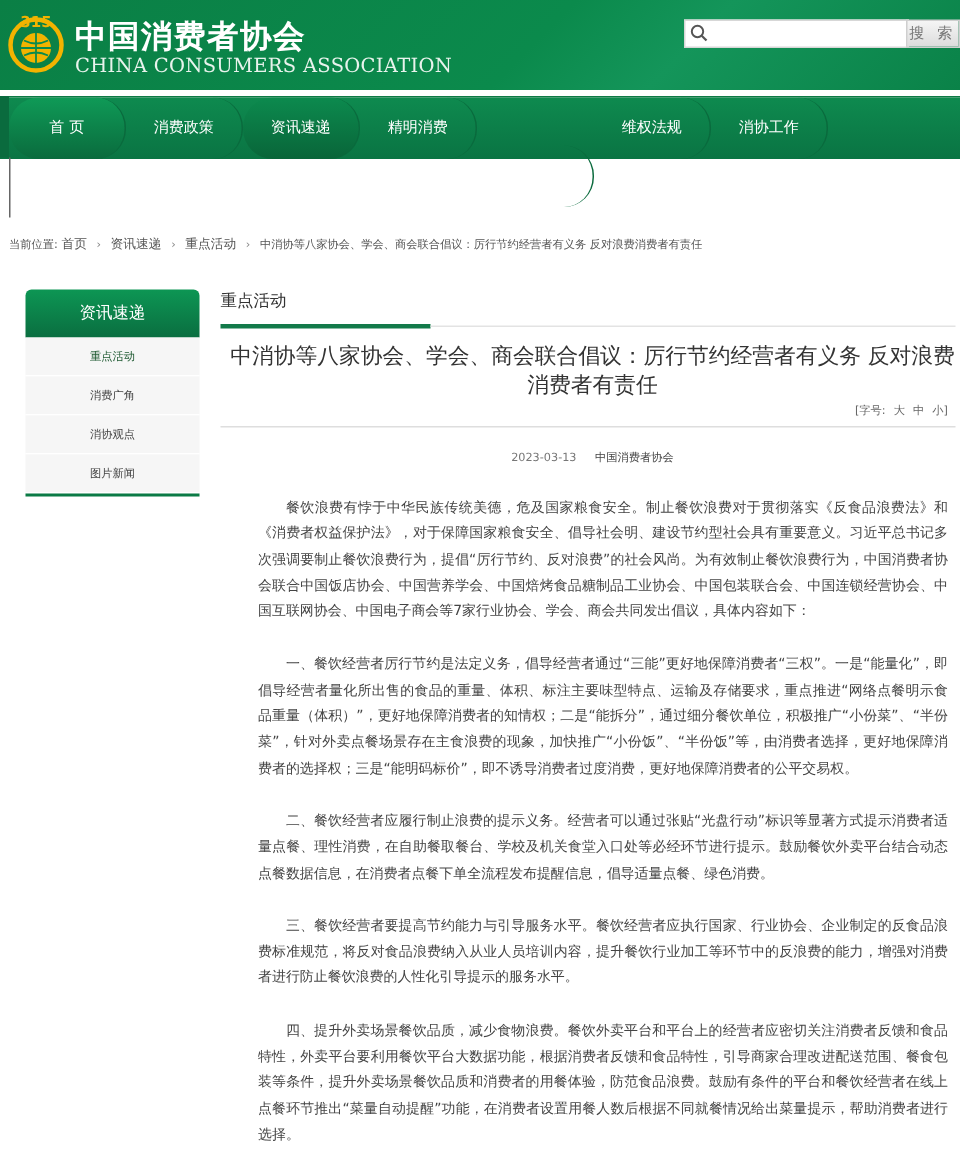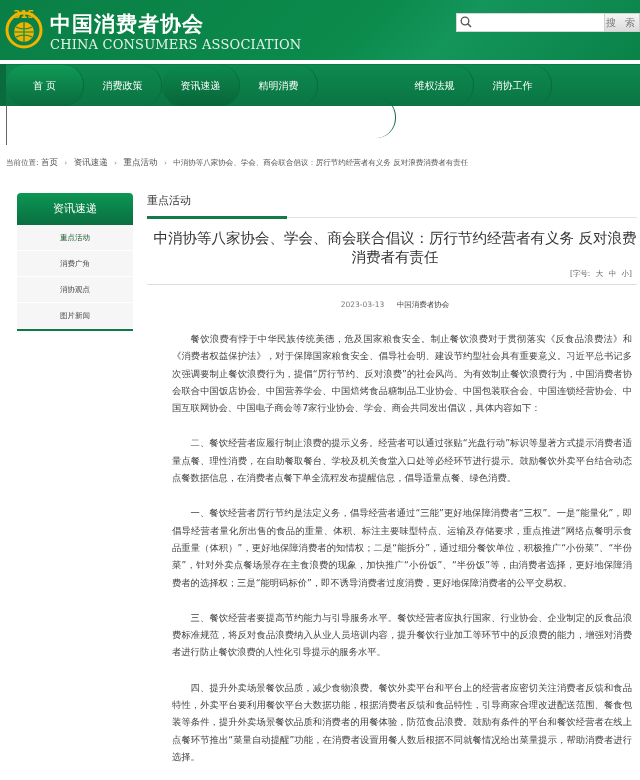--- a/index.html
+++ b/index.html
@@ -111,17 +111,17 @@
 </div>
 <div class="title-divider"></div>
 
 <div class="meta">
   <span>2023-03-13</span>
   <span class="source">中国消费者协会</span>
 </div>
 
 <div class="body">
   <p>餐饮浪费有悖于中华民族传统美德，危及国家粮食安全。制止餐饮浪费对于贯彻落实《反食品浪费法》和《消费者权益保护法》，对于保障国家粮食安全、倡导社会明、建设节约型社会具有重要意义。习近平总书记多次强调要制止餐饮浪费行为，提倡“厉行节约、反对浪费”的社会风尚。为有效制止餐饮浪费行为，中国消费者协会联合中国饭店协会、中国营养学会、中国焙烤食品糖制品工业协会、中国包装联合会、中国连锁经营协会、中国互联网协会、中国电子商会等7家行业协会、学会、商会共同发出倡议，具体内容如下：</p>
+  <p>一、餐饮经营者厉行节约是法定义务，倡导经营者通过“三能”更好地保障消费者“三权”。一是“能量化”，即倡导经营者量化所出售的食品的重量、体积、标注主要味型特点、运输及存储要求，重点推进“网络点餐明示食品重量（体积）”，更好地保障消费者的知情权；二是“能拆分”，通过细分餐饮单位，积极推广“小份菜”、“半份菜”，针对外卖点餐场景存在主食浪费的现象，加快推广“小份饭”、“半份饭”等，由消费者选择，更好地保障消费者的选择权；三是“能明码标价”，即不诱导消费者过度消费，更好地保障消费者的公平交易权。</p>
   <p>二、餐饮经营者应履行制止浪费的提示义务。经营者可以通过张贴“光盘行动”标识等显著方式提示消费者适量点餐、理性消费，在自助餐取餐台、学校及机关食堂入口处等必经环节进行提示。鼓励餐饮外卖平台结合动态点餐数据信息，在消费者点餐下单全流程发布提醒信息，倡导适量点餐、绿色消费。</p>
-  <p>一、餐饮经营者厉行节约是法定义务，倡导经营者通过“三能”更好地保障消费者“三权”。一是“能量化”，即倡导经营者量化所出售的食品的重量、体积、标注主要味型特点、运输及存储要求，重点推进“网络点餐明示食品重量（体积）”，更好地保障消费者的知情权；二是“能拆分”，通过细分餐饮单位，积极推广“小份菜”、“半份菜”，针对外卖点餐场景存在主食浪费的现象，加快推广“小份饭”、“半份饭”等，由消费者选择，更好地保障消费者的选择权；三是“能明码标价”，即不诱导消费者过度消费，更好地保障消费者的公平交易权。</p>
   <p>三、餐饮经营者要提高节约能力与引导服务水平。餐饮经营者应执行国家、行业协会、企业制定的反食品浪费标准规范，将反对食品浪费纳入从业人员培训内容，提升餐饮行业加工等环节中的反浪费的能力，增强对消费者进行防止餐饮浪费的人性化引导提示的服务水平。</p>
   <p>四、提升外卖场景餐饮品质，减少食物浪费。餐饮外卖平台和平台上的经营者应密切关注消费者反馈和食品特性，外卖平台要利用餐饮平台大数据功能，根据消费者反馈和食品特性，引导商家合理改进配送范围、餐食包装等条件，提升外卖场景餐饮品质和消费者的用餐体验，防范食品浪费。鼓励有条件的平台和餐饮经营者在线上点餐环节推出“菜量自动提醒”功能，在消费者设置用餐人数后根据不同就餐情况给出菜量提示，帮助消费者进行选择。</p>
 </div>
 
 </body></html>

